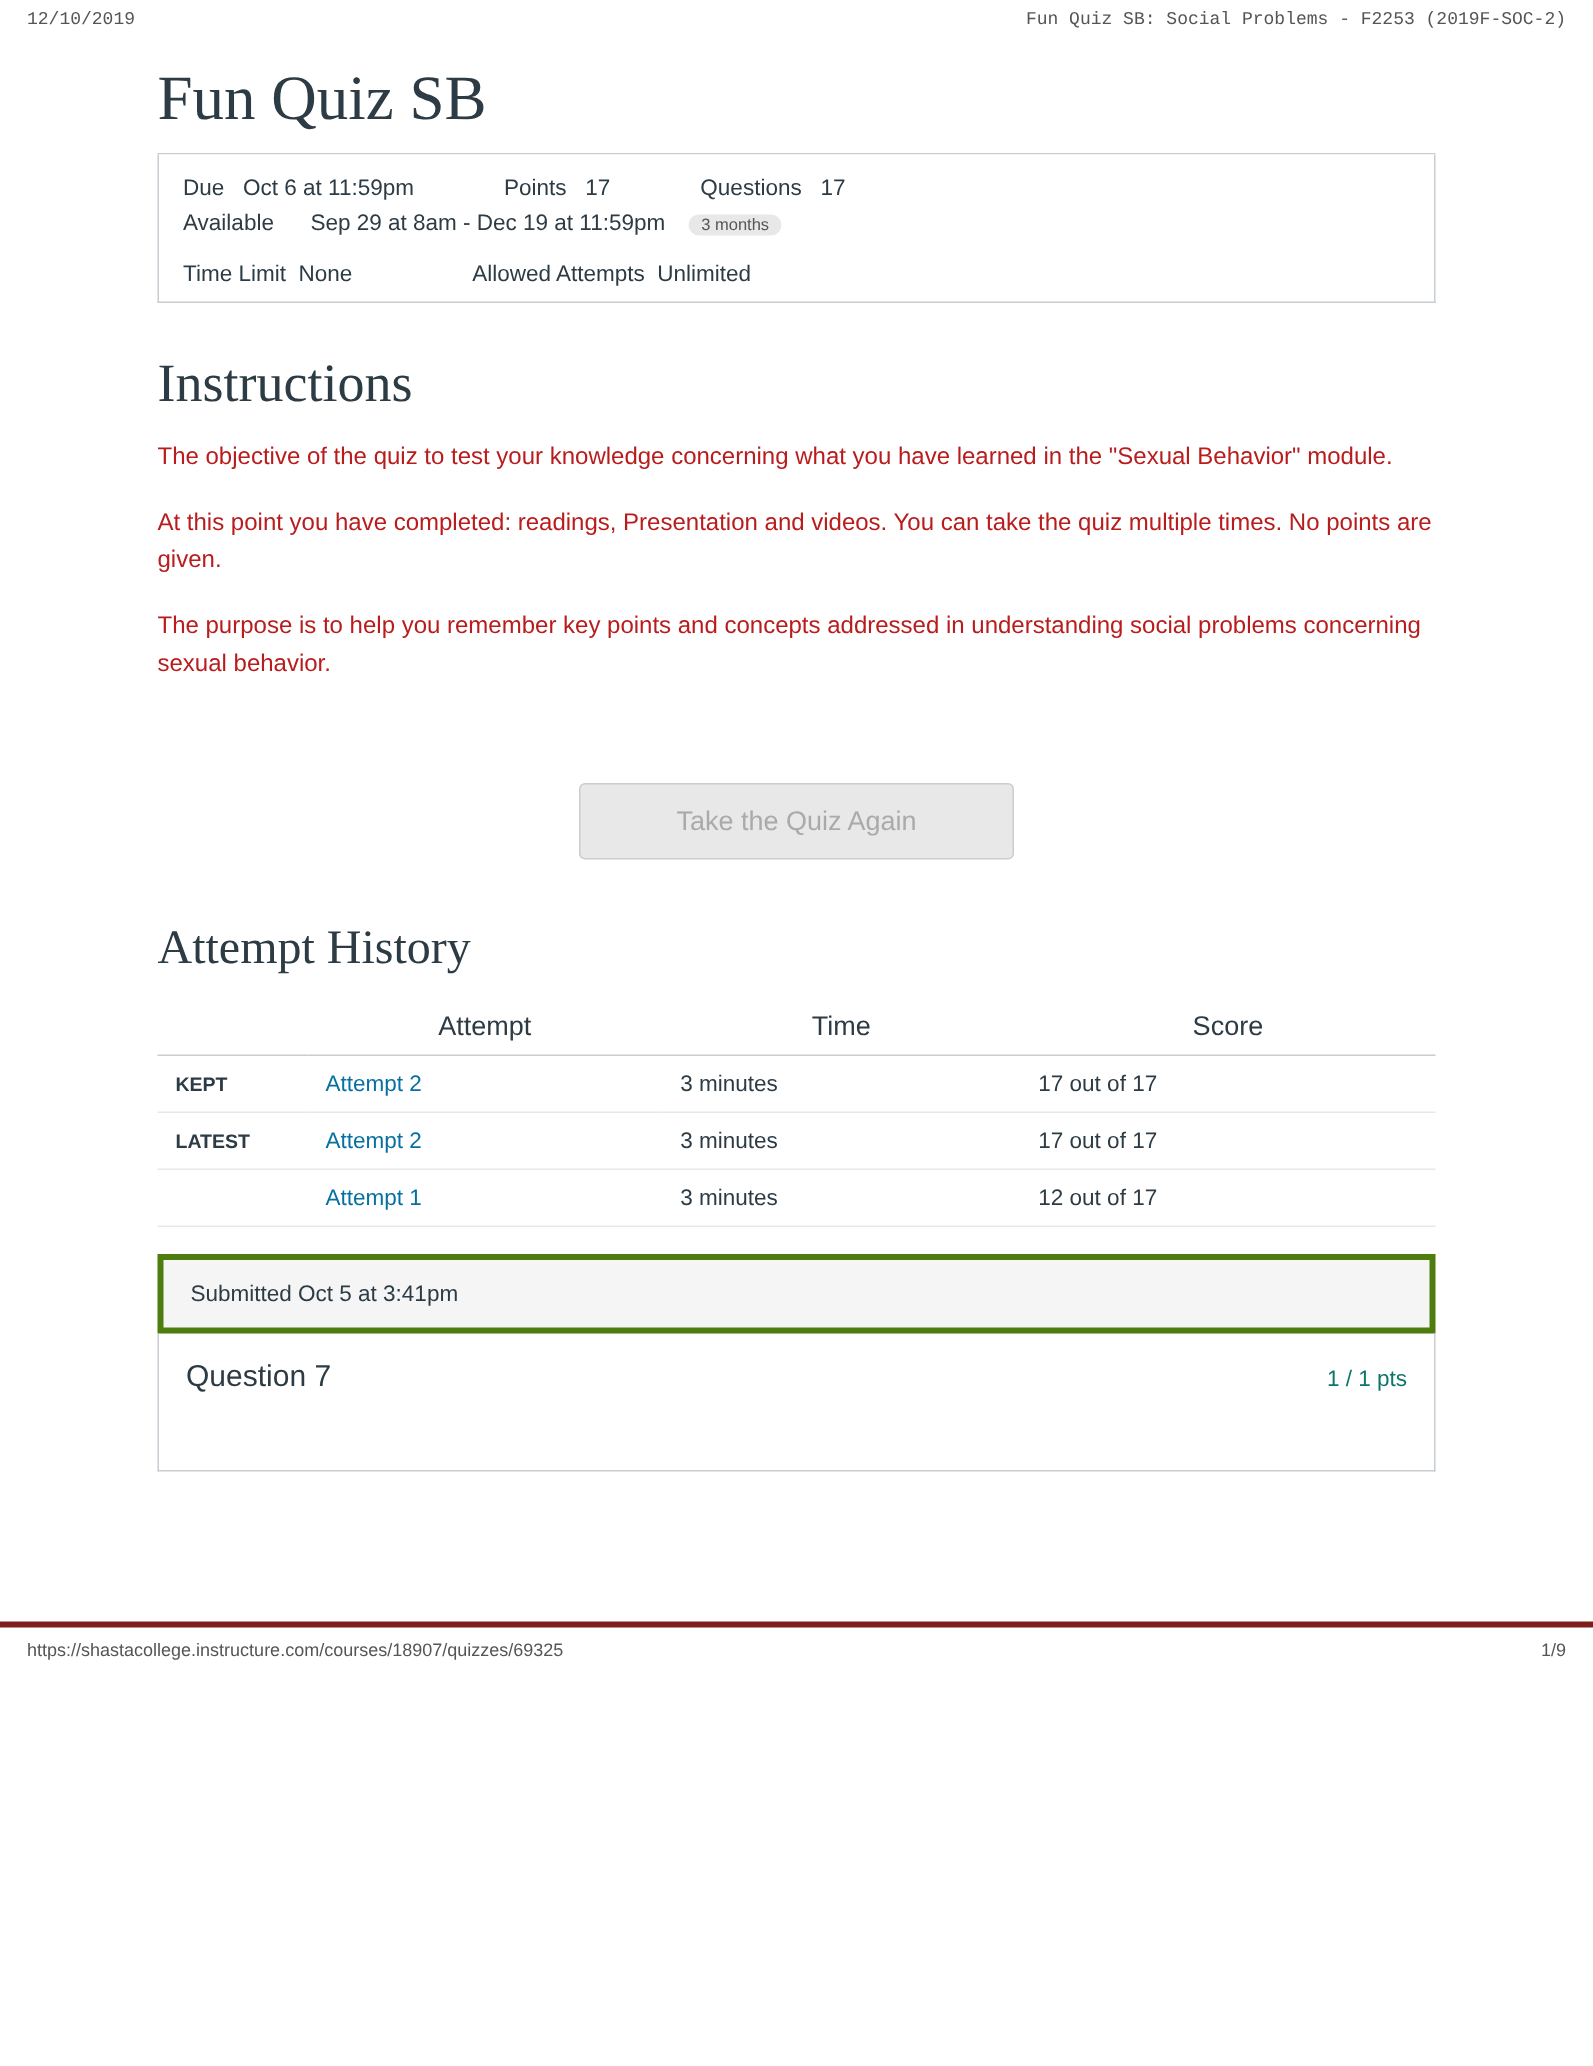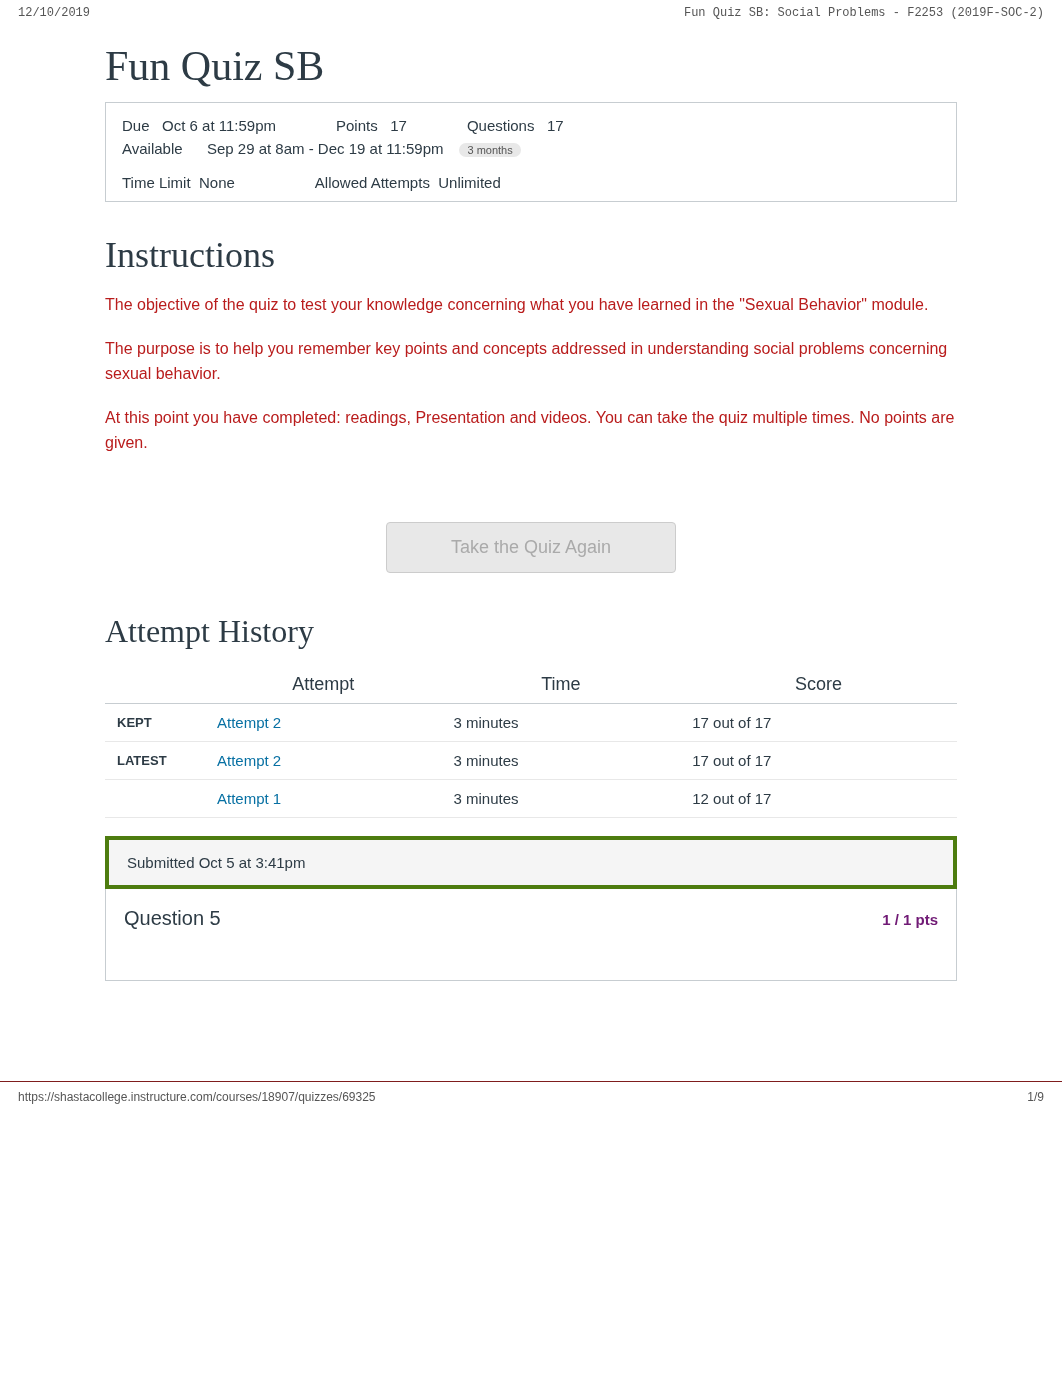--- a/index.html
+++ b/index.html
@@ -154,26 +154,25 @@
       margin-bottom: 10px;
     }
     .question-title {
       font-size: 20px;
       font-weight: normal;
       color: #2d3b45;
       font-family: Arial, sans-serif;
     }
     .question-pts {
       font-size: 15px;
-      color: #701a75;
-      font-family: Arial, sans-serif;
-      font-weight: bold;
+      color: #0f766e;
+      font-family: Arial, sans-serif;
     }
     .footer-bar {
-      border-top: 1px solid #7f1d1d;
+      border-top: 4px solid #7f1d1d;
       padding: 8px 18px;
       font-size: 12px;
       color: #555;
       font-family: Arial, sans-serif;
       display: flex;
       justify-content: space-between;
       margin-top: 40px;
     }
   </style>
 </head>
@@ -212,22 +211,22 @@
       &nbsp;&nbsp;
       <span style="margin-right:80px;">None</span>
       <span>Allowed Attempts</span>
       &nbsp;&nbsp;
       <span>Unlimited</span>
     </div>
   </div>
 
   <h2 class="section-title">Instructions</h2>
   <p class="instructions-text">The objective of the quiz to test your knowledge concerning what you have learned in the "Sexual Behavior" module.</p>
+  <p class="instructions-text">At this point you have completed: readings, Presentation and videos. You can take the quiz multiple times. No points are given.</p>
   <p class="instructions-text">The purpose is to help you remember key points and concepts addressed in understanding social problems concerning sexual behavior.</p>
-  <p class="instructions-text">At this point you have completed: readings, Presentation and videos. You can take the quiz multiple times. No points are given.</p>
 
   <div class="take-quiz-btn-wrap">
     <button class="take-quiz-btn" disabled="">Take the Quiz Again</button>
   </div>
 
   <h2 class="attempt-history-title">Attempt History</h2>
   <table class="attempt-table">
     <thead>
       <tr>
         <th></th>
@@ -254,21 +253,21 @@
       <td><a class="attempt-link" href="#">Attempt 1</a></td>
       <td>3 minutes</td>
       <td>12 out of 17</td>
     </tr>
       </tbody>
   </table>
 
   <div class="submitted-bar">Submitted Oct 5 at 3:41pm</div>
   <div class="question-block">
     <div class="question-header">
-      <span class="question-title">Question 5</span>
+      <span class="question-title">Question 7</span>
       <span class="question-pts">1 / 1 pts</span>
     </div>
   </div>
 </div>
 
 <div class="footer-bar">
   <span>https://shastacollege.instructure.com/courses/18907/quizzes/69325</span>
   <span>1/9</span>
 </div>
 

